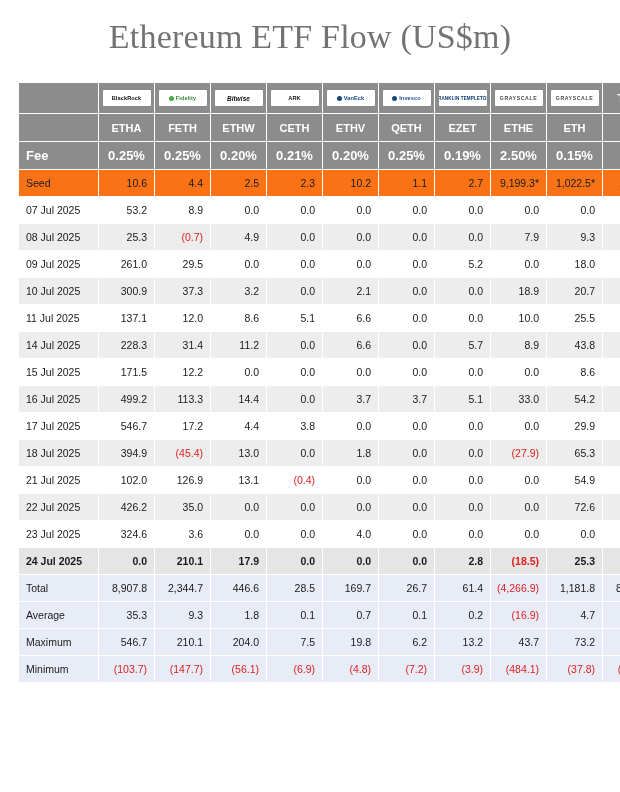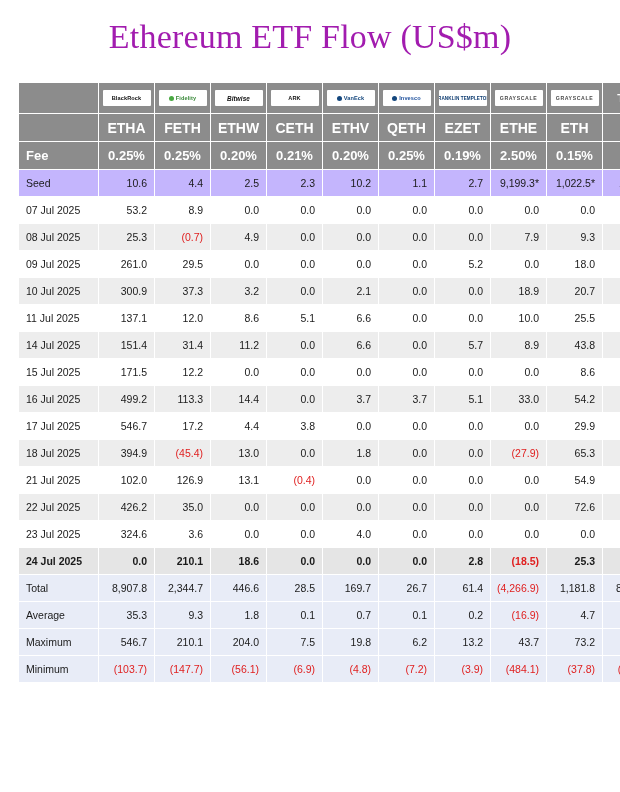--- a/index.html
+++ b/index.html
@@ -7,21 +7,21 @@
     margin: 0; padding: 0;
     width: 620px; height: 792px;
     background: #ffffff;
     font-family: "Liberation Sans", sans-serif;
   }
   #page-title {
     text-align: center;
     font-family: "Liberation Serif", serif;
     font-size: 34px;
     font-weight: normal;
-    color: #a21caf;
+    color: #737373;
     margin: 18px 0 4px 0;
     letter-spacing: 0.2px;
   }
   .table-wrap {
     padding: 0 18px;
     margin-top: 26px;
   }
   table {
     border-collapse: collapse;
     width: 584px;
@@ -77,21 +77,21 @@
     color: #ffffff;
     font-weight: bold;
     font-size: 11.5px;
     text-align: center;
   }
   
   tr.ticker-row td {
     background: #8c8c8c;
     color: #ffffff;
     font-weight: bold;
-    font-size: 14px;
+    font-size: 11px;
     text-align: center;
     height: 28px;
   }
   
   tr.fee-row td {
     background: #8c8c8c;
     color: #ffffff;
     font-weight: bold;
     font-size: 13px;
     text-align: center;
@@ -103,21 +103,21 @@
   }
   
   td.rowlabel {
     text-align: left;
     padding-left: 7px;
     font-size: 10.5px;
   }
   td.num { text-align: right; padding-right: 7px; }
   tr.alt td { background: #ededed; }
   tr.plain td { background: #ffffff; }
-  tr.seed td { background: #c4b5fd; }
+  tr.seed td { background: #f97316; }
   tr.highlight td {
     background: #e5e5e5;
     font-weight: bold;
   }
   tr.summary td { background: #e8ecf7; }
   .neg { color: #e02020; }
 </style>
 </head>
 <body>
 
@@ -272,21 +272,21 @@
           <td class="num">5.1</td>
           <td class="num">6.6</td>
           <td class="num">0.0</td>
           <td class="num">0.0</td>
           <td class="num">10.0</td>
           <td class="num">25.5</td>
           <td class="num">204.9</td>
         </tr>
         <tr class="alt">
           <td class="rowlabel">14 Jul 2025</td>
-          <td class="num">151.4</td>
+          <td class="num">228.3</td>
           <td class="num">31.4</td>
           <td class="num">11.2</td>
           <td class="num">0.0</td>
           <td class="num">6.6</td>
           <td class="num">0.0</td>
           <td class="num">5.7</td>
           <td class="num">8.9</td>
           <td class="num">43.8</td>
           <td class="num">259.0</td>
         </tr>
@@ -378,21 +378,21 @@
           <td class="num">0.0</td>
           <td class="num">0.0</td>
           <td class="num">0.0</td>
           <td class="num">0.0</td>
           <td class="num">332.2</td>
         </tr>
         <tr class="highlight">
           <td class="rowlabel">24 Jul 2025</td>
           <td class="num">0.0</td>
           <td class="num">210.1</td>
-          <td class="num">18.6</td>
+          <td class="num">17.9</td>
           <td class="num">0.0</td>
           <td class="num">0.0</td>
           <td class="num">0.0</td>
           <td class="num">2.8</td>
           <td class="num neg">(18.5)</td>
           <td class="num">25.3</td>
           <td class="num">231.2</td>
         </tr>
         <tr class="summary">
           <td class="rowlabel">Total</td>

